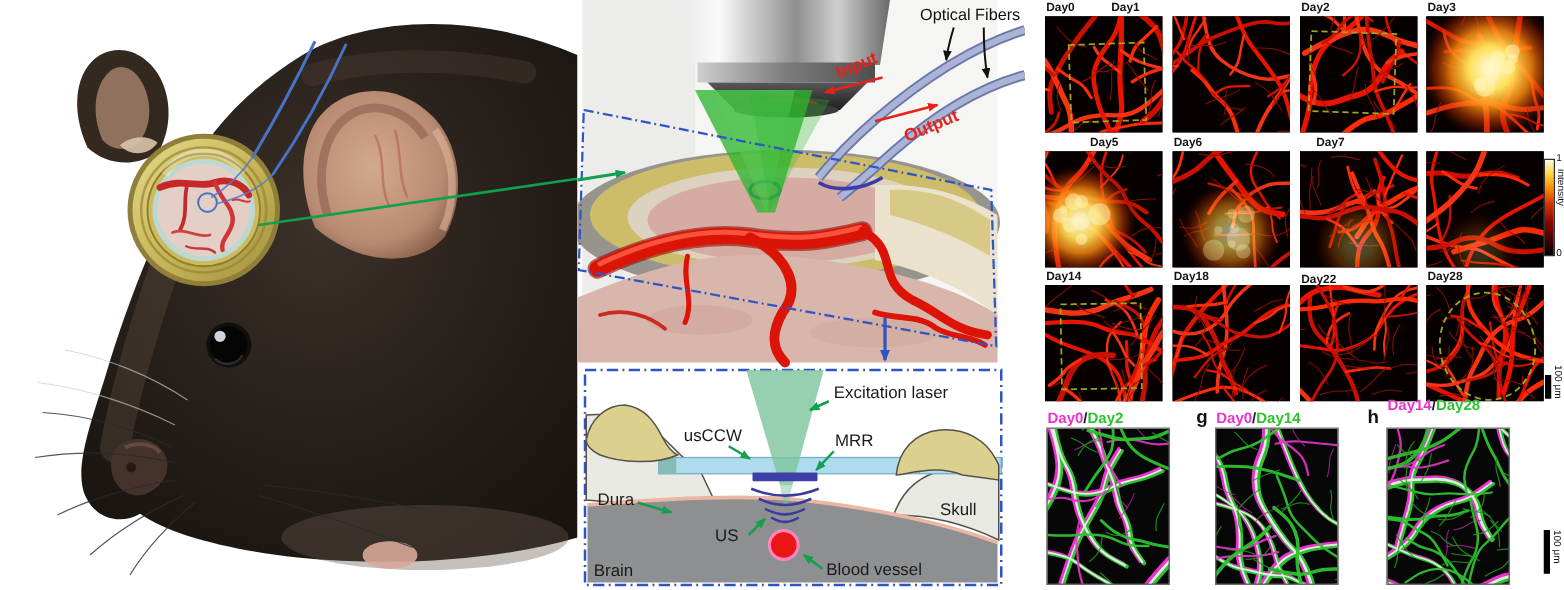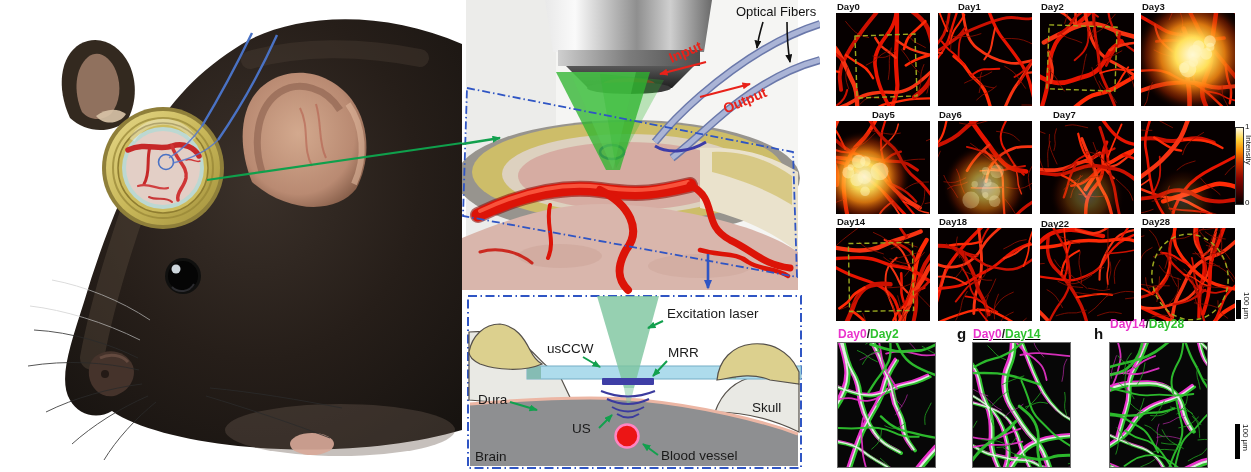--- a/index.html
+++ b/index.html
@@ -296,21 +296,21 @@
           <path d="M12.8,76.0Q10.1,68.7 9.8,64.8Q9.6,60.9 10.7,57.2L11.9,53.5" stroke="#9a1000" stroke-width="0.9" fill="none" opacity="0.85"></path>
           <path d="M9.4,8.2Q15.7,16.0 19.5,19.2Q23.3,22.4 28.1,23.5L33.0,24.6" stroke="#9a1000" stroke-width="0.9" fill="none" opacity="0.85"></path>
           <path d="M83.0,59.4Q76.1,52.4 73.6,48.1Q71.1,43.8 68.1,40.0L65.0,36.1" stroke="#9a1000" stroke-width="0.9" fill="none" opacity="0.85"></path>
           <path d="M71.8,21.1Q75.9,27.7 79.4,29.4Q83.0,31.0 86.4,32.9L89.8,34.8" stroke="#9a1000" stroke-width="0.9" fill="none" opacity="0.85"></path>
           <path d="M90.8,80.5Q93.1,71.7 94.4,67.4Q95.7,63.0 98.3,59.3L100.9,55.6" stroke="#9a1000" stroke-width="0.9" fill="none" opacity="0.85"></path>
           <path d="M23.8,91.4Q28.9,85.9 32.5,84.7Q36.1,83.6 39.7,84.6L43.4,85.7" stroke="#9a1000" stroke-width="0.9" fill="none" opacity="0.85"></path>
           <path d="M36.6,43.0Q45.0,45.2 49.3,44.1Q53.5,43.1 56.8,40.1L60.0,37.2" stroke="#9a1000" stroke-width="0.9" fill="none" opacity="0.85"></path>
           <path d="M88.1,51.2Q84.4,59.7 84.9,64.3Q85.4,68.9 84.0,73.4L82.6,77.8" stroke="#9a1000" stroke-width="0.9" fill="none" opacity="0.85"></path>
           <rect x="20" y="22" width="60" height="62" fill="none" stroke="#9aa81f" stroke-width="1.4" stroke-dasharray="5 3" transform="rotate(-2 50 53)"></rect>
         </svg></div>
-      <div class="day-label" style="left: 958px; top: 1px;">Day1</div>
+      <div class="day-label" style="left: 889px; top: 1px;">Day1</div>
       <div class="tile" style="left: 938px; top: 13px; width: 94px; height: 93px;"><svg width="94" height="93" viewBox="0 0 94 93">
           <rect width="94" height="93" fill="#060000"></rect>
           <path d="M19.3,-2.0Q14.6,12.1 12.7,19.3Q10.8,26.5 7.5,33.2Q4.2,39.9 -0.8,45.4Q-5.8,50.9 -7.2,58.2Q-8.5,65.5 -6.6,72.7L-4.6,79.9" stroke="#e81400" stroke-width="2.3" fill="none" stroke-linecap="round"></path>
           <path d="M4.2,39.9Q-5.6,39.9 -10.4,39.6Q-15.3,39.3 -19.8,37.3L-24.3,35.4" stroke="#f63312" stroke-width="1.6" fill="none" stroke-linecap="round"></path>
           <path d="M-5.8,50.9Q-11.5,43.3 -16.0,41.7Q-20.5,40.1 -25.1,41.1L-29.8,42.0" stroke="#f63312" stroke-width="1.6" fill="none" stroke-linecap="round"></path>
           <path d="M24.7,-2.0Q26.9,14.6 29.9,22.4Q32.9,30.2 39.4,35.4Q45.9,40.7 53.5,44.2Q61.0,47.8 69.2,49.5Q77.4,51.3 85.6,49.4L93.7,47.6" stroke="#f63312" stroke-width="2.8" fill="none" stroke-linecap="round"></path>
           <path d="M26.9,14.6Q21.8,22.0 18.1,24.6Q14.4,27.2 10.4,29.2L6.4,31.2" stroke="#cc1000" stroke-width="1.8" fill="none" stroke-linecap="round"></path>
           <path d="M26.9,14.6Q21.8,25.0 21.2,30.8Q20.6,36.6 20.6,42.4L20.6,48.2" stroke="#cc1000" stroke-width="1.8" fill="none" stroke-linecap="round"></path>
           <path d="M-2.0,39.0Q12.0,30.1 18.7,25.1Q25.3,20.0 33.0,16.8Q40.7,13.7 48.5,10.7Q56.2,7.7 64.3,5.7Q72.4,3.6 80.5,5.2Q88.7,6.8 96.8,4.8L104.8,2.8" stroke="#cc1000" stroke-width="2.9" fill="none" stroke-linecap="round"></path>
           <path d="M12.0,30.1Q14.2,19.6 17.5,15.3Q20.8,11.1 23.6,6.5L26.4,1.9" stroke="#ff2a06" stroke-width="1.9" fill="none" stroke-linecap="round"></path>
@@ -840,21 +840,21 @@
           <path d="M87.1,81.9Q86.1,74.0 87.9,70.4Q89.7,66.8 91.5,63.3L93.3,59.7" stroke="#1e9a1e" stroke-width="1" fill="none" opacity="0.85"></path>
           <path d="M67.9,79.6Q61.7,84.6 57.7,85.2Q53.8,85.8 50.1,84.2L46.4,82.6" stroke="#1e9a1e" stroke-width="1" fill="none" opacity="0.85"></path>
           <path d="M42.0,115.0Q48.0,120.3 50.8,123.1Q53.7,125.9 56.3,128.9L58.8,132.0" stroke="#1e9a1e" stroke-width="1" fill="none" opacity="0.85"></path>
           <path d="M43.6,86.2Q43.2,94.2 41.3,97.8Q39.4,101.3 36.4,103.8L33.3,106.4" stroke="#1e9a1e" stroke-width="1" fill="none" opacity="0.85"></path>
           <path d="M27.4,1.3Q34.1,-3.1 37.9,-4.2Q41.7,-5.4 45.7,-4.6L49.6,-3.8" stroke="#1e9a1e" stroke-width="1" fill="none" opacity="0.85"></path>
           <path d="M83.9,3.1Q90.6,7.4 94.2,9.2Q97.8,10.9 101.0,13.4L104.1,15.9" stroke="#1e9a1e" stroke-width="1" fill="none" opacity="0.85"></path>
           <path d="M51.8,43.2Q48.5,50.5 45.5,53.2Q42.5,55.8 40.4,59.2L38.4,62.6" stroke="#1e9a1e" stroke-width="1" fill="none" opacity="0.85"></path>
           <path d="M39.8,19.0Q32.5,15.8 29.4,13.2Q26.3,10.7 22.7,9.0L19.0,7.4" stroke="#1e9a1e" stroke-width="1" fill="none" opacity="0.85"></path>
         </svg></div>
       <div class="panel-letter" style="left: 957px; top: 325px;">g</div>
-      <div class="ov-label" style="left: 973px; top: 327px; width: 97px; text-decoration: underline;"><span style="color: rgb(234, 51, 204);">Day0</span><span class="ov-sep">/</span><span style="color: rgb(46, 194, 46);">Day14</span></div>
+      <div class="ov-label" style="left: 973px; top: 327px; width: 97px;"><span style="color: rgb(234, 51, 204);">Day0</span><span class="ov-sep">/</span><span style="color: rgb(46, 194, 46);">Day14</span></div>
       <div class="ovtile" style="left: 973px; top: 343px; width: 97px; height: 124px;"><svg width="97" height="124" viewBox="0 0 97 124">
           <rect width="97" height="124" fill="#070707"></rect>
           <path d="M48.0,-2.0Q56.2,19.2 60.5,29.7Q64.8,40.2 70.6,49.9Q76.5,59.6 84.7,67.5Q92.9,75.4 103.7,78.9L114.5,82.4" transform="translate(-1.3,-0.9)" stroke="#ea33cc" stroke-width="2.7" fill="none" stroke-linecap="round"></path>
           <path d="M26.1,126.0Q17.7,107.9 18.4,98.0Q19.1,88.0 18.1,78.1Q17.0,68.2 12.6,59.3Q8.2,50.3 6.7,40.5Q5.2,30.6 -0.5,22.4Q-6.2,14.2 -12.1,6.2L-18.0,-1.8" transform="translate(-1.3,-0.9)" stroke="#ea33cc" stroke-width="3.3" fill="none" stroke-linecap="round"></path>
           <path d="M-2.0,101.5Q11.2,110.2 19.0,111.7Q26.7,113.2 34.4,115.2Q42.0,117.2 49.9,117.3Q57.8,117.4 64.5,121.6Q71.2,125.7 79.1,126.6Q86.9,127.5 94.8,126.6L102.6,125.7" transform="translate(-1.3,-0.9)" stroke="#ea33cc" stroke-width="3.1" fill="none" stroke-linecap="round"></path>
           <path d="M76.6,126.0Q70.4,105.4 62.7,97.9Q55.1,90.4 49.1,81.4Q43.1,72.5 37.6,63.3Q32.1,54.1 31.7,43.4Q31.3,32.6 35.6,22.8Q40.0,13.0 40.1,2.2L40.2,-8.5" transform="translate(-1.3,-0.9)" stroke="#ea33cc" stroke-width="4.2" fill="none" stroke-linecap="round"></path>
           <path d="M36.7,126.0Q48.4,106.7 58.4,101.6Q68.4,96.4 79.6,94.7Q90.7,92.9 102.0,92.4Q113.2,91.8 124.1,88.9L135.0,86.0" transform="translate(-1.3,-0.9)" stroke="#ea33cc" stroke-width="3.2" fill="none" stroke-linecap="round"></path>
           <path d="M-2.0,51.8Q14.1,61.0 20.0,68.1Q25.9,75.3 29.3,83.9Q32.7,92.5 34.4,101.6Q36.1,110.7 33.9,119.7Q31.7,128.7 27.1,136.7Q22.5,144.8 16.4,151.8L10.4,158.8" transform="translate(-1.3,-0.9)" stroke="#ea33cc" stroke-width="2.4" fill="none" stroke-linecap="round"></path>
           <path d="M-2.0,59.4Q17.3,64.2 26.0,69.0Q34.6,73.9 39.6,82.5Q44.6,91.1 46.9,100.7Q49.3,110.4 54.1,119.1Q58.9,127.8 61.6,137.4L64.2,147.0" transform="translate(-1.3,-0.9)" stroke="#ea33cc" stroke-width="2.3" fill="none" stroke-linecap="round"></path>
           <path d="M48.0,-2.0Q56.2,19.2 60.5,29.7Q64.8,40.2 70.6,49.9Q76.5,59.6 84.7,67.5Q92.9,75.4 103.7,78.9L114.5,82.4" transform="translate(1.3,0.9)" stroke="#2ec22e" stroke-width="2.7" fill="none" stroke-linecap="round"></path>

